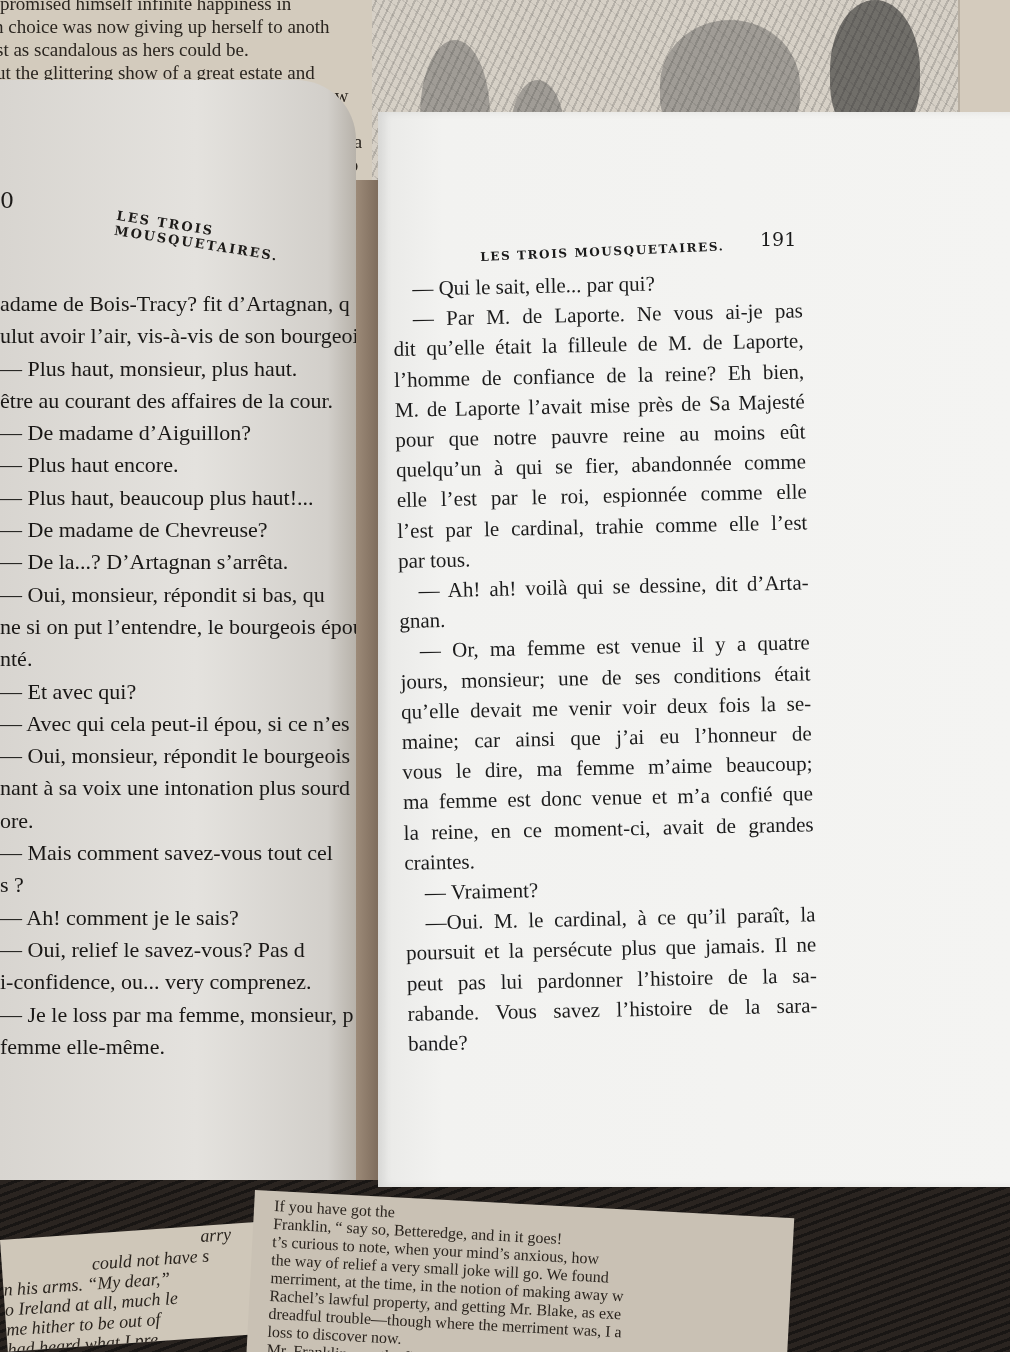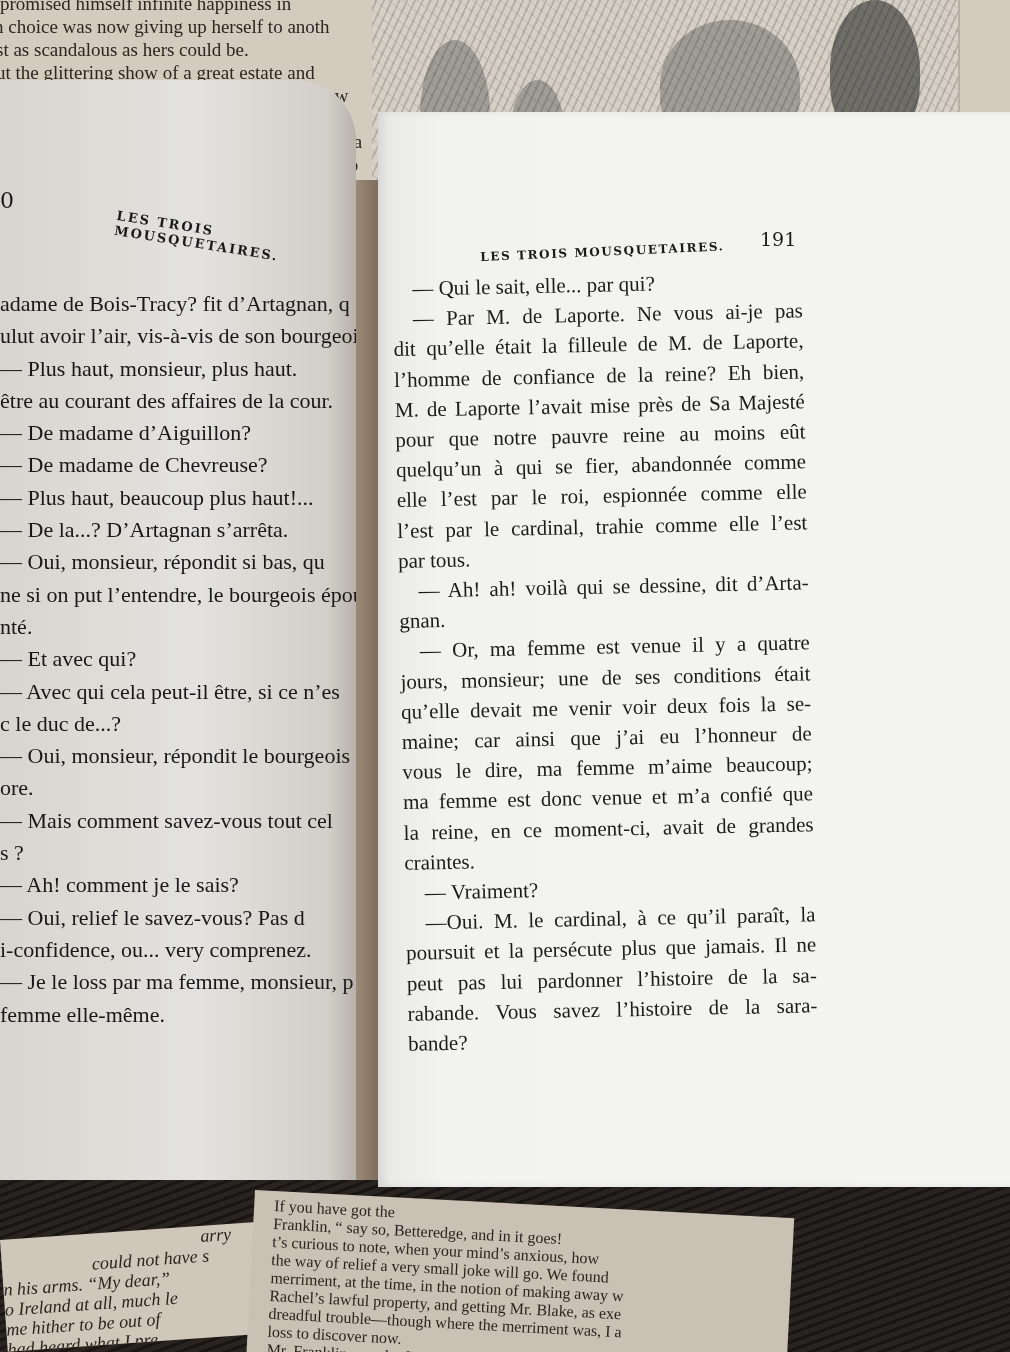--- a/index.html
+++ b/index.html
@@ -202,30 +202,31 @@
 
 <div class="page-left">
   <div class="folio">0</div>
   <div class="running-head">LES TROIS MOUSQUETAIRES.</div>
   <div class="body" id="left-body">
       <div class="ln">adame de Bois-Tracy? fit d’Artagnan, q</div>
       <div class="ln">ulut avoir l’air, vis-à-vis de son bourgeois</div>
       <div class="ln">— Plus haut, monsieur, plus haut.</div>
       <div class="ln">être au courant des affaires de la cour.</div>
       <div class="ln">— De madame d’Aiguillon?</div>
+      <div class="ln">— Plus haut encore.</div>
+      <div class="ln">— Plus haut, beaucoup plus haut!...</div>
       <div class="ln">— De madame de Chevreuse?</div>
-      <div class="ln">— Plus haut, beaucoup plus haut!...</div>
       <div class="ln">— De la...? D’Artagnan s’arrêta.</div>
       <div class="ln">— Oui, monsieur, répondit si bas, qu</div>
       <div class="ln">ne si on put l’entendre, le bourgeois épou</div>
       <div class="ln">nté.</div>
       <div class="ln">— Et avec qui?</div>
-      <div class="ln">— Avec qui cela peut-il être, si ce n’es</div>
-      <div class="ln">c le duc de...?</div>
+      <div class="ln">— Avec qui cela peut-il épou, si ce n’es</div>
       <div class="ln">— Oui, monsieur, répondit le bourgeois e</div>
+      <div class="ln">nant à sa voix une intonation plus sourd</div>
       <div class="ln">ore.</div>
       <div class="ln">— Mais comment savez-vous tout cel</div>
       <div class="ln">s ?</div>
       <div class="ln">— Ah! comment je le sais?</div>
       <div class="ln">— Oui, relief le savez-vous? Pas d</div>
       <div class="ln">i-confidence, ou... very comprenez.</div>
       <div class="ln">— Je le loss par ma femme, monsieur, p</div>
       <div class="ln">femme elle-même.</div>
     </div>
 </div>

